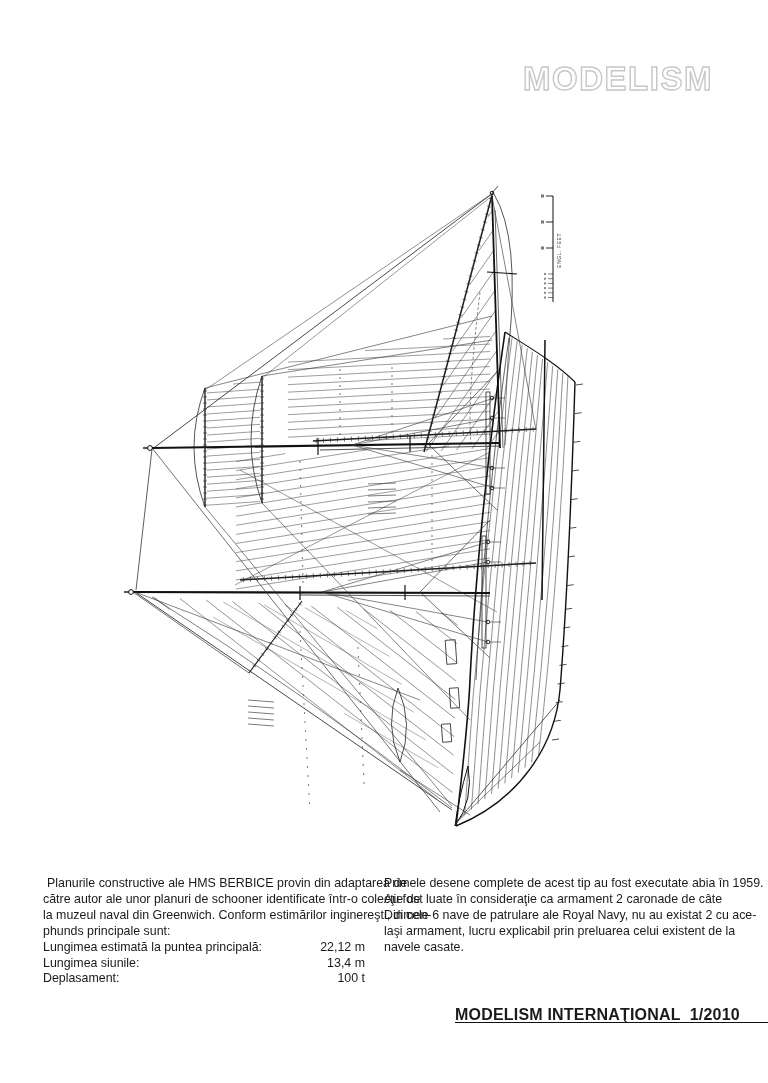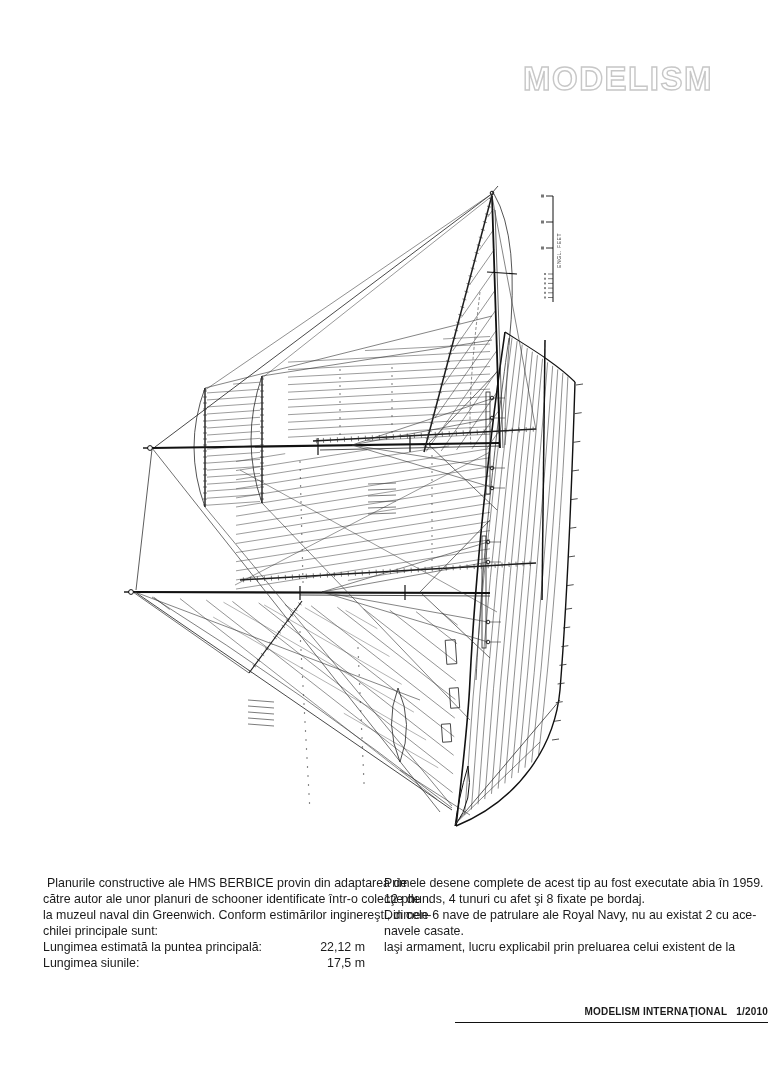--- a/index.html
+++ b/index.html
@@ -9,22 +9,22 @@
   .plan{position:absolute;top:0;left:0;width:768px;height:1083px;}
   .col{position:absolute;font-size:12.4px;line-height:15.9px;color:#1a1a1a;}
   .col-left{top:876px;left:43px;width:322px;}
   .col-right{top:876px;left:384px;width:376px;}
   .line{white-space:nowrap;}
   .line.first{padding-left:4px;}
   .spec-row{display:flex;white-space:nowrap;gap:29px;}
   .spec-label{flex:0 0 192px;}
   .spec-value{flex:1;text-align:right;}
   .footer-rule{position:absolute;top:1022px;left:455px;width:313px;border-top:1.7px solid #111;}
-  .footer-text{position:absolute;top:1006px;left:455px;width:313px;text-align:right;
-               font-size:10px;font-weight:bold;letter-spacing:.2px;white-space:nowrap;}
+  .footer-text{position:absolute;top:1006px;left:455px;width:313px;text-align:left;
+               font-size:16px;font-weight:bold;letter-spacing:.2px;white-space:nowrap;}
   .footer-text .issue{margin-left:9px;}
   text{font-family:"Liberation Sans","DejaVu Sans",sans-serif;}
 </style>
 </head>
 <body>
 
 <div class="page">
 
   <svg class="watermark" viewBox="0 0 200 46">
     <text x="100" y="34" text-anchor="middle" font-size="33" font-weight="bold" letter-spacing="1.5" fill="#ffffff" stroke="#c7c7c7" stroke-width="1.4">MODELISM</text>
@@ -516,37 +516,41 @@
         <rect x="544" y="291.79999999999995" width="2" height="2" fill="#888"></rect>
         <line x1="548" y1="297.49999999999994" x2="553" y2="297.49999999999994" stroke="#222" stroke-width="0.6"></line>
         <rect x="544" y="296.49999999999994" width="2" height="2" fill="#888"></rect>
       </g>
   </svg>
 
   <div class="col col-left">
     <div class="line first">Planurile constructive ale HMS BERBICE provin din adaptarea de</div>
     <div class="line">către autor ale unor planuri de schooner identificate într-o colecţie de</div>
     <div class="line">la muzeul naval din Greenwich. Conform estimărilor inginereşti, dimen-</div>
-    <div class="line">chilei principale sunt:</div>
+    <div class="line">phunds principale sunt:</div>
     <div class="spec-row">
       <span class="spec-label">Lungimea estimată la puntea principală:</span>
       <span class="spec-value">22,12 m</span>
     </div>
     <div class="spec-row">
       <span class="spec-label">Lungimea siunile:</span>
-      <span class="spec-value">17,5  m</span>
+      <span class="spec-value">13,4  m</span>
+    </div>
+    <div class="spec-row">
+      <span class="spec-label">Deplasament:</span>
+      <span class="spec-value">100 t</span>
     </div>
   </div>
 
   <div class="col col-right">
     <div class="line">Primele desene complete de acest tip au fost executate abia în 1959.</div>
-    <div class="line">12 phunds, 4 tunuri cu afet şi 8 fixate pe bordaj.</div>
+    <div class="line">Au fost luate în consideraţie ca armament 2 caronade de câte</div>
     <div class="line">Din cele 6 nave de patrulare ale Royal Navy, nu au existat 2 cu ace-</div>
+    <div class="line">laşi armament, lucru explicabil prin preluarea celui existent de la</div>
     <div class="line">navele casate.</div>
-    <div class="line">laşi armament, lucru explicabil prin preluarea celui existent de la</div>
   </div>
 
   <div class="footer-rule"></div>
   <div class="footer-text">
     <span>MODELISM INTERNAŢIONAL</span><span class="issue">1/2010</span>
   </div>
 
 </div>
 
 </body></html>

